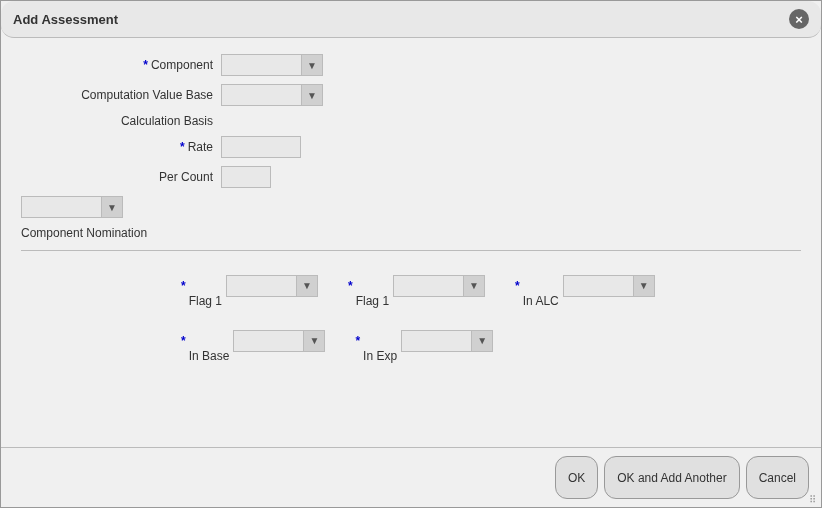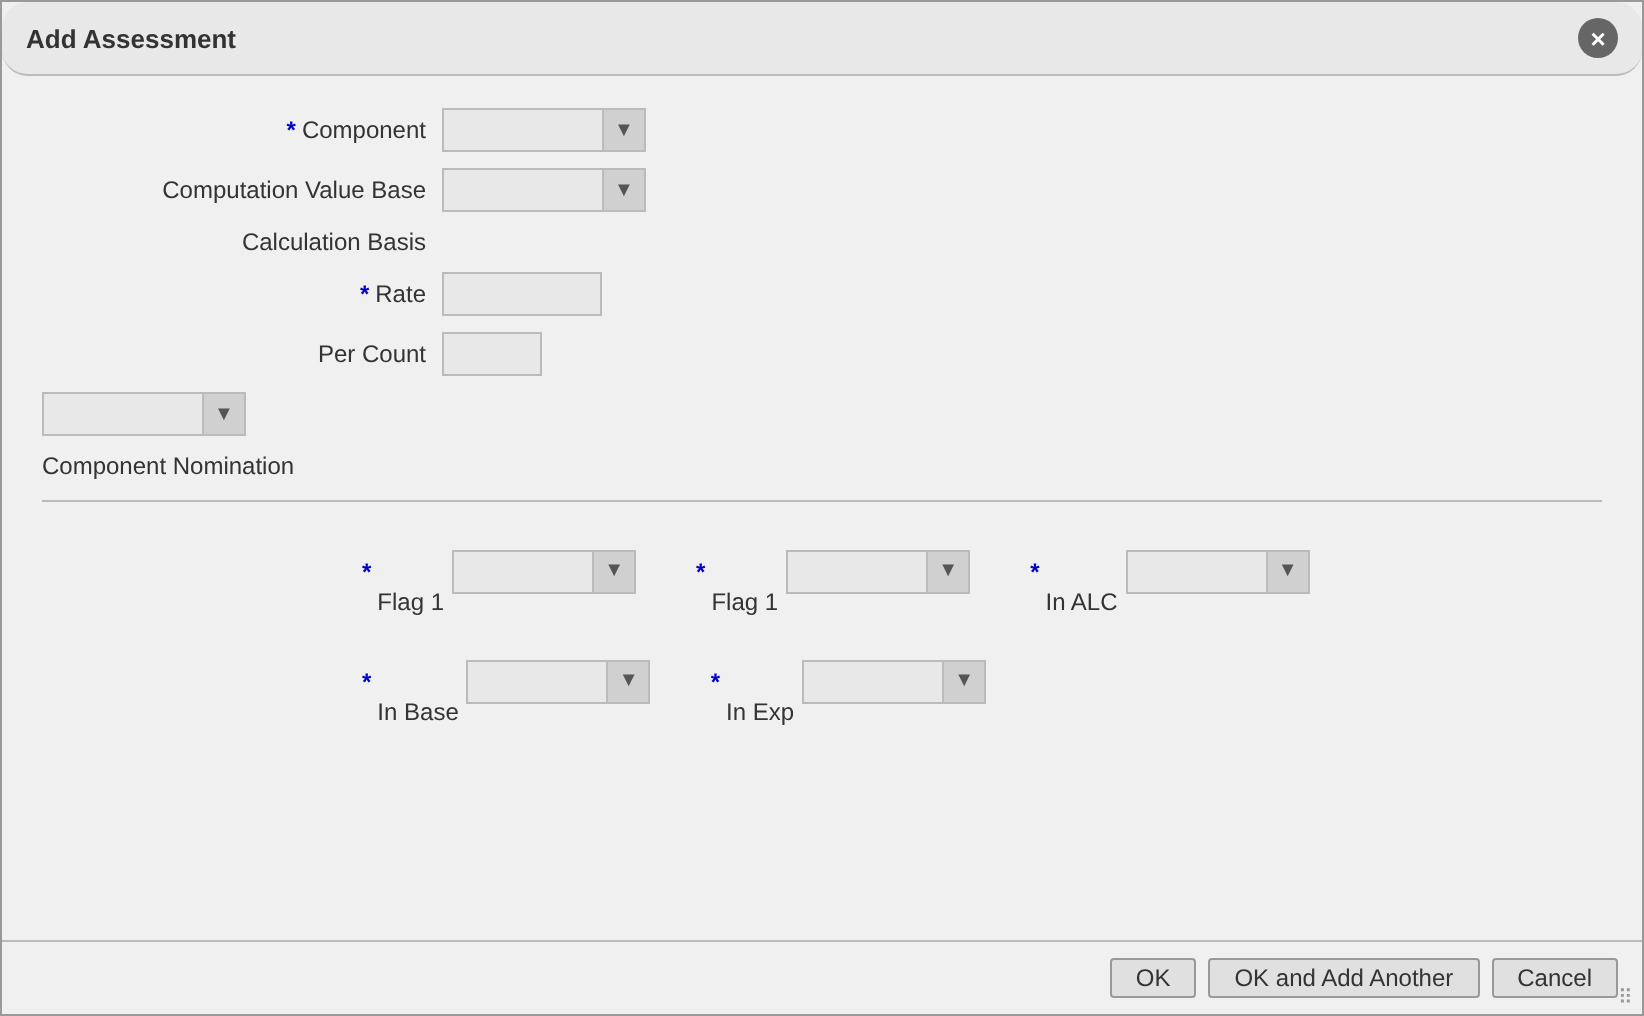--- a/index.html
+++ b/index.html
@@ -157,28 +157,28 @@
       padding: 8px 12px;
       display: flex;
       justify-content: flex-end;
       align-items: center;
       gap: 6px;
       background: #f0f0f0;
       flex-shrink: 0;
       position: relative;
     }
     .footer-btn {
-      height: 20px;
+      height: 43px;
       padding: 0 12px;
       font-size: 12px;
       border: 1px solid #999;
       background: #e0e0e0;
       cursor: pointer;
       color: #333;
-      border-radius: 2px;
+      border-radius: 12px;
     }
     .resize-handle {
       position: absolute;
       bottom: 2px;
       right: 2px;
       width: 10px;
       height: 10px;
       cursor: se-resize;
       color: #999;
       font-size: 10px;

